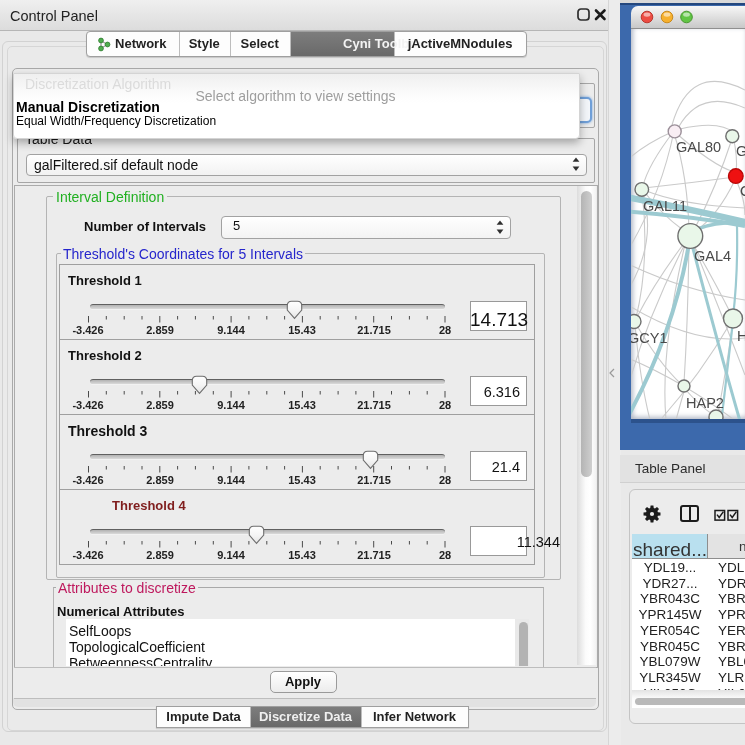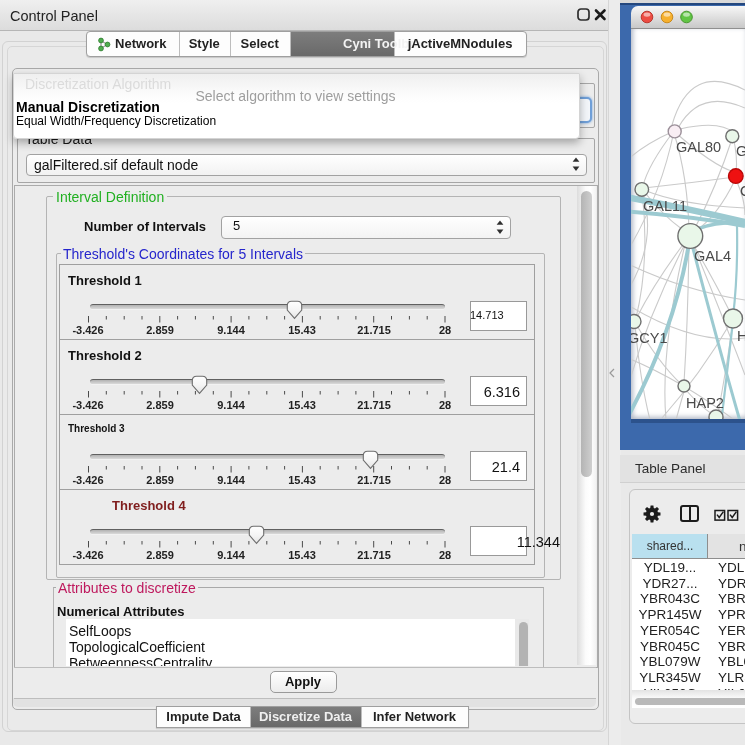--- a/index.html
+++ b/index.html
@@ -104,21 +104,21 @@
       <defs>
       <linearGradient id="tg1" x1="0" y1="0" x2="0" y2="1">
       <stop offset="0" stop-color="#ffffff"></stop>
         <stop offset="0.55" stop-color="#f4f4f4"></stop>
         <stop offset="1" stop-color="#e4e4e4"></stop>
       </linearGradient>
     </defs>
       <path d="M1.3 5.6 Q1.3 1.2 5.6 1.2 L11.4 1.2 Q15.7 1.2 15.7 5.6 L15.7 10.0 L8.5 18.4 L1.3 10.0 Z" fill="url(#tg1)" stroke="#6e6e6e" stroke-width="1.1"></path>
     </svg>
 <div class="abs" style="left:470px;top:301px;width:57px;height:30px;background:#fff;border:1px solid #999;box-sizing:border-box;"></div>
-<div class="abs" style="left:470px;top:309px;width:50px;font-size:11px;color:#111;">14.713</div>
+<div class="abs" style="left:470px;top:309px;width:50px;font-size:19px;color:#111;">14.713</div>
 <div class="abs" style="left:59px;top:339px;width:474px;height:74px;border:1px solid #9f9f9f;background:#ececec;"></div>
 <div class="abs" style="left:68px;top:348px;font-size:13px;font-weight:bold;color:#111;">Threshold 2</div>
 <div class="abs" style="left:90px;top:379px;width:355px;height:4px;border-radius:3px;background:linear-gradient(#b2b2b2,#dadada);border-top:1px solid #606060;border-bottom:1px solid #f2f2f2;"></div>
 <svg class="abs" style="left:0;top:391px;" width="540" height="8" viewBox="0 0 540 8">
     <line x1="88.5" y1="0" x2="88.5" y2="6.5" stroke="#4a4a4a" stroke-width="1"></line>
     <line x1="106.3" y1="0" x2="106.3" y2="3.5" stroke="#4a4a4a" stroke-width="1"></line>
     <line x1="124.2" y1="0" x2="124.2" y2="3.5" stroke="#4a4a4a" stroke-width="1"></line>
     <line x1="142.0" y1="0" x2="142.0" y2="3.5" stroke="#4a4a4a" stroke-width="1"></line>
     <line x1="159.8" y1="0" x2="159.8" y2="6.5" stroke="#4a4a4a" stroke-width="1"></line>
     <line x1="177.6" y1="0" x2="177.6" y2="3.5" stroke="#4a4a4a" stroke-width="1"></line>
@@ -150,21 +150,21 @@
       <stop offset="0" stop-color="#ffffff"></stop>
         <stop offset="0.55" stop-color="#f4f4f4"></stop>
         <stop offset="1" stop-color="#e4e4e4"></stop>
       </linearGradient>
     </defs>
       <path d="M1.3 5.6 Q1.3 1.2 5.6 1.2 L11.4 1.2 Q15.7 1.2 15.7 5.6 L15.7 10.0 L8.5 18.4 L1.3 10.0 Z" fill="url(#tg2)" stroke="#6e6e6e" stroke-width="1.1"></path>
     </svg>
 <div class="abs" style="left:470px;top:376px;width:57px;height:30px;background:#fff;border:1px solid #999;box-sizing:border-box;"></div>
 <div class="abs" style="left:470px;top:384px;width:50px;text-align:right;font-size:14.5px;color:#111;">6.316</div>
 <div class="abs" style="left:59px;top:414px;width:474px;height:74px;border:1px solid #9f9f9f;background:#ececec;"></div>
-<div class="abs" style="left:68px;top:423px;font-size:10px;font-weight:bold;color:#111;">Threshold 3</div>
+<div class="abs" style="left:68px;top:423px;font-size:14px;font-weight:bold;color:#111;">Threshold 3</div>
 <div class="abs" style="left:90px;top:454px;width:355px;height:4px;border-radius:3px;background:linear-gradient(#b2b2b2,#dadada);border-top:1px solid #606060;border-bottom:1px solid #f2f2f2;"></div>
 <svg class="abs" style="left:0;top:466px;" width="540" height="8" viewBox="0 0 540 8">
     <line x1="88.5" y1="0" x2="88.5" y2="6.5" stroke="#4a4a4a" stroke-width="1"></line>
     <line x1="106.3" y1="0" x2="106.3" y2="3.5" stroke="#4a4a4a" stroke-width="1"></line>
     <line x1="124.2" y1="0" x2="124.2" y2="3.5" stroke="#4a4a4a" stroke-width="1"></line>
     <line x1="142.0" y1="0" x2="142.0" y2="3.5" stroke="#4a4a4a" stroke-width="1"></line>
     <line x1="159.8" y1="0" x2="159.8" y2="6.5" stroke="#4a4a4a" stroke-width="1"></line>
     <line x1="177.6" y1="0" x2="177.6" y2="3.5" stroke="#4a4a4a" stroke-width="1"></line>
     <line x1="195.4" y1="0" x2="195.4" y2="3.5" stroke="#4a4a4a" stroke-width="1"></line>
     <line x1="213.3" y1="0" x2="213.3" y2="3.5" stroke="#4a4a4a" stroke-width="1"></line>
@@ -373,21 +373,21 @@
 <div class="abs" style="left:688.5px;top:507px;width:2.4px;height:13px;background:#1b1b1b;"></div>
 <svg class="abs" style="left:714px;top:509px;" width="26" height="12" viewBox="0 0 26 12">
  <rect x="1" y="1.5" width="9.6" height="9.6" fill="none" stroke="#1b1b1b" stroke-width="1.5"></rect>
  <path d="M3 5.6 L5.2 8.4 L9.4 2.6" fill="none" stroke="#1b1b1b" stroke-width="1.5"></path>
  <rect x="14" y="1.5" width="9.6" height="9.6" fill="none" stroke="#1b1b1b" stroke-width="1.5"></rect>
  <path d="M16 5.6 L18.2 8.4 L22.4 2.6" fill="none" stroke="#1b1b1b" stroke-width="1.5"></path>
 </svg>
 <div class="abs" style="left:632px;top:534px;width:113px;height:156px;background:#fff;overflow:hidden;">
     <div class="abs" style="left:0;top:0;width:75px;height:24px;background:#b9e0ef;border-right:1px solid #8e8e8e;border-bottom:1px solid #8e8e8e;"></div>
     <div class="abs" style="left:76px;top:0;width:37px;height:24px;background:#e3e3e3;border-bottom:1px solid #8e8e8e;"></div>
-    <div class="abs" style="left:0;top:5px;width:76px;text-align:center;font-size:12px;color:#333;">shared...</div>
+    <div class="abs" style="left:0;top:5px;width:76px;text-align:center;font-size:19px;color:#333;">shared...</div>
     <div class="abs" style="left:107px;top:5px;font-size:13.5px;color:#333;">n</div>
     <div class="abs" style="left:0;top:26.0px;width:76px;text-align:center;font-size:13.5px;color:#222;">YDL19...</div>
     <div class="abs" style="left:86px;top:26.0px;font-size:13.5px;color:#222;">YDL1</div>
     <div class="abs" style="left:0;top:41.7px;width:76px;text-align:center;font-size:13.5px;color:#222;">YDR27...</div>
     <div class="abs" style="left:86px;top:41.7px;font-size:13.5px;color:#222;">YDR2</div>
     <div class="abs" style="left:0;top:57.4px;width:76px;text-align:center;font-size:13.5px;color:#222;">YBR043C</div>
     <div class="abs" style="left:86px;top:57.4px;font-size:13.5px;color:#222;">YBR0</div>
     <div class="abs" style="left:0;top:73.1px;width:76px;text-align:center;font-size:13.5px;color:#222;">YPR145W</div>
     <div class="abs" style="left:86px;top:73.1px;font-size:13.5px;color:#222;">YPR1</div>
     <div class="abs" style="left:0;top:88.8px;width:76px;text-align:center;font-size:13.5px;color:#222;">YER054C</div>

